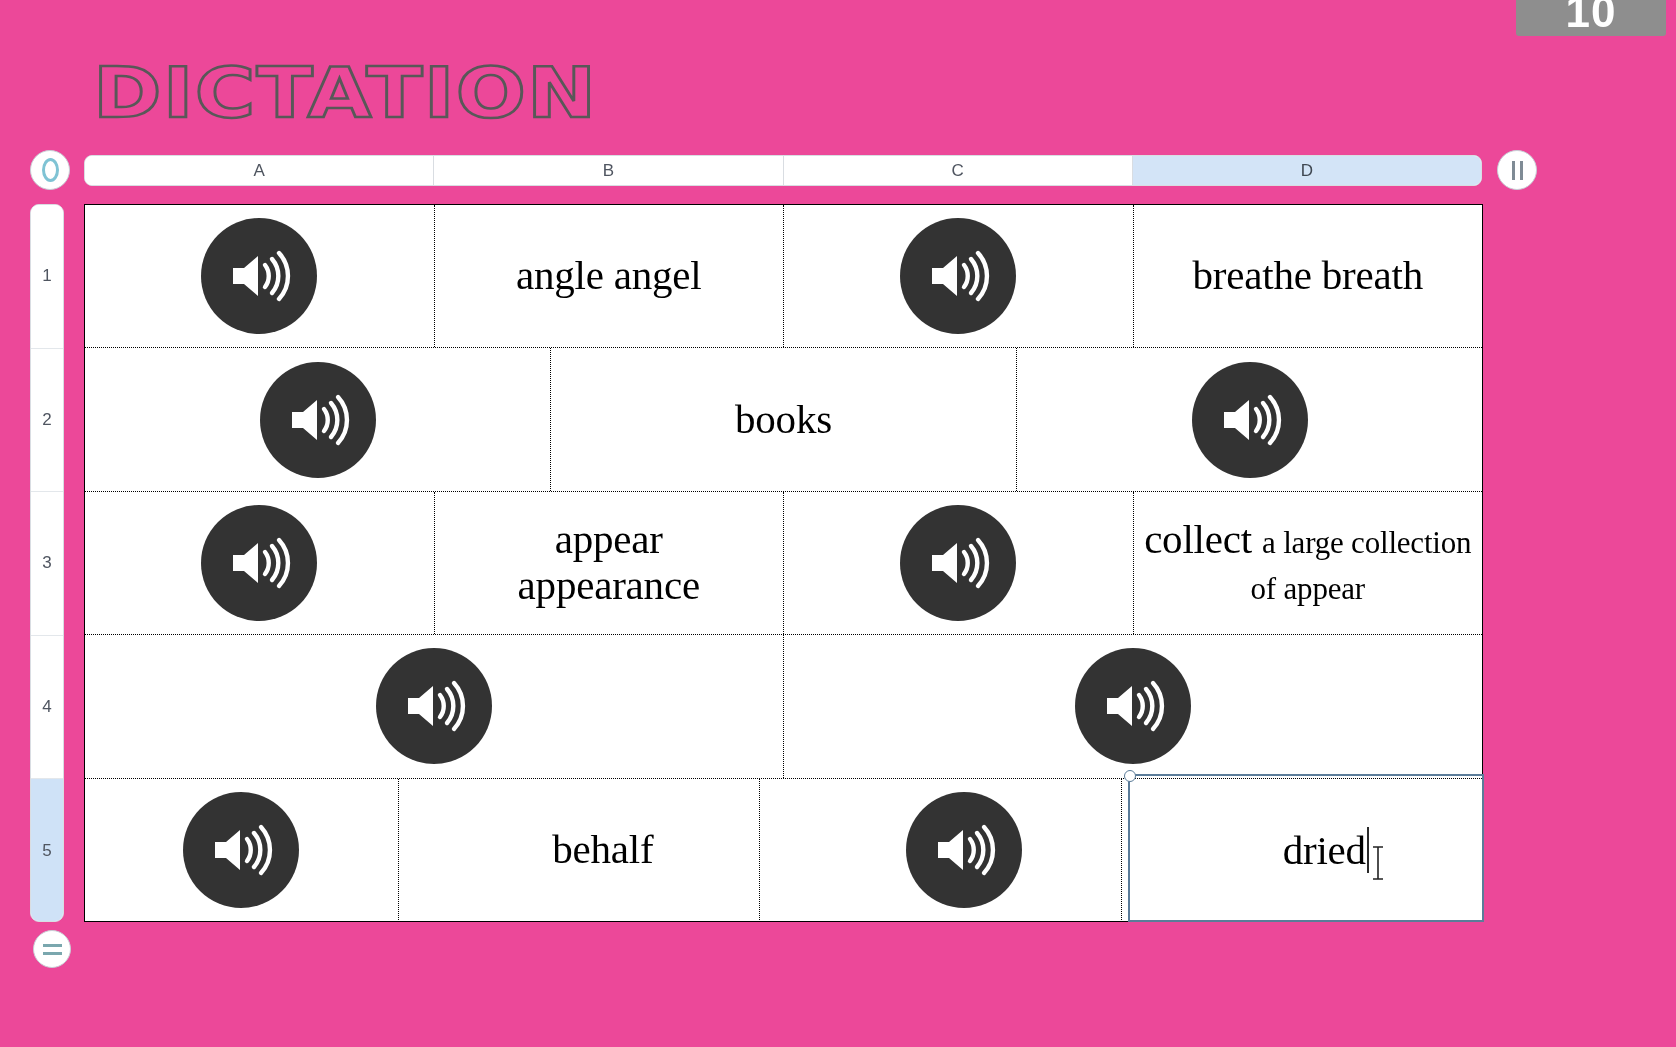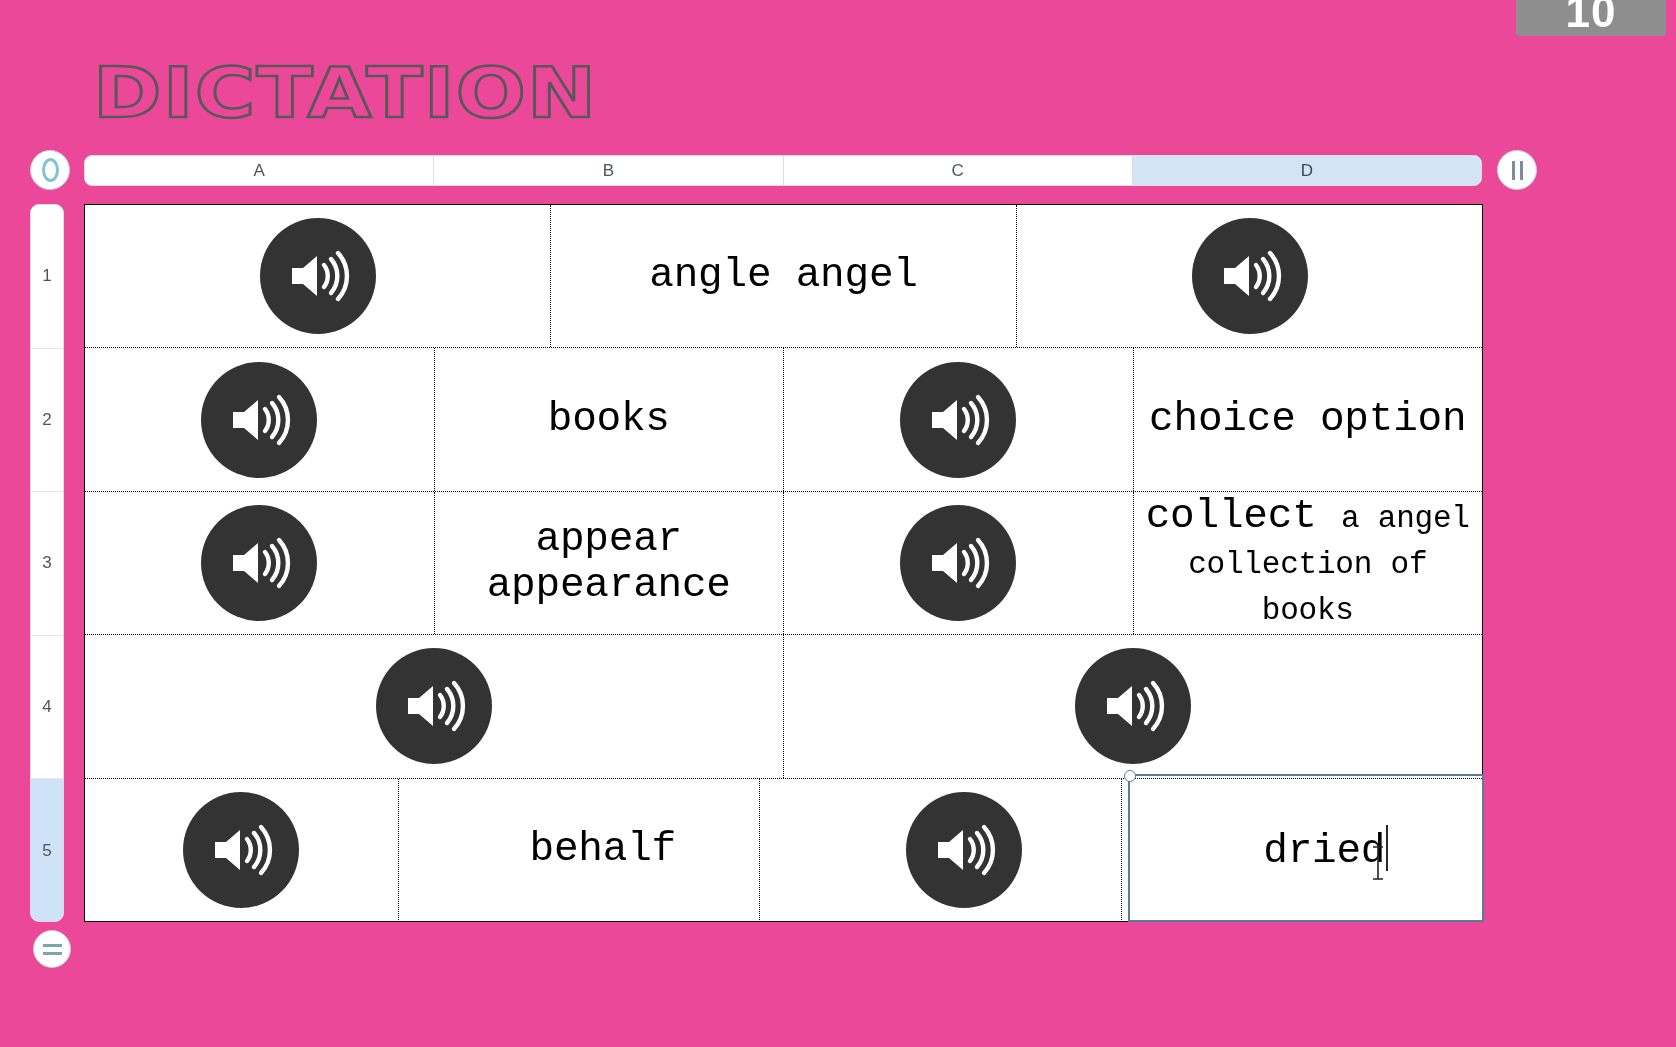--- a/index.html
+++ b/index.html
@@ -183,21 +183,21 @@
     position: relative;
     padding: 0 10px;
     text-align: center;
   }
   .cell:last-child { border-right: none; }
 
   .cell-text {
     font-size: 41px;
     color: #000000;
     line-height: 1.12;
-    font-family: Liberation Mono, monospace;
+    font-family: Liberation Serif, serif;
     letter-spacing: -0.2px;
   }
   .cell-text .small { font-size: 31px; }
 
   
   .speaker {
     width: 116px;
     height: 116px;
     border-radius: 50%;
     background: #333333;
@@ -311,20 +311,23 @@
       <div class="cell">
         <div class="speaker">
           <svg width="72" height="72" viewBox="0 0 72 72" aria-hidden="true">
             <path d="M10 28 h11 L35 16 v40 L21 44 H10 Z" fill="#ffffff"></path>
             <path d="M42 25 a18 18 0 0 1 0 22" fill="none" stroke="#ffffff" stroke-width="4.4" stroke-linecap="round"></path>
             <path d="M49 19 a26 26 0 0 1 0 34" fill="none" stroke="#ffffff" stroke-width="4.4" stroke-linecap="round"></path>
             <path d="M56 13 a34 34 0 0 1 0 46" fill="none" stroke="#ffffff" stroke-width="4.4" stroke-linecap="round"></path>
           </svg>
         </div>
       </div>
+      <div class="cell">
+        <div class="cell-text">breathe breath</div>
+      </div>
     </div>
 
     <div class="grid-row">
       <div class="cell">
         <div class="speaker">
           <svg width="72" height="72" viewBox="0 0 72 72" aria-hidden="true">
             <path d="M10 28 h11 L35 16 v40 L21 44 H10 Z" fill="#ffffff"></path>
             <path d="M42 25 a18 18 0 0 1 0 22" fill="none" stroke="#ffffff" stroke-width="4.4" stroke-linecap="round"></path>
             <path d="M49 19 a26 26 0 0 1 0 34" fill="none" stroke="#ffffff" stroke-width="4.4" stroke-linecap="round"></path>
             <path d="M56 13 a34 34 0 0 1 0 46" fill="none" stroke="#ffffff" stroke-width="4.4" stroke-linecap="round"></path>
@@ -337,23 +340,20 @@
       <div class="cell">
         <div class="speaker">
           <svg width="72" height="72" viewBox="0 0 72 72" aria-hidden="true">
             <path d="M10 28 h11 L35 16 v40 L21 44 H10 Z" fill="#ffffff"></path>
             <path d="M42 25 a18 18 0 0 1 0 22" fill="none" stroke="#ffffff" stroke-width="4.4" stroke-linecap="round"></path>
             <path d="M49 19 a26 26 0 0 1 0 34" fill="none" stroke="#ffffff" stroke-width="4.4" stroke-linecap="round"></path>
             <path d="M56 13 a34 34 0 0 1 0 46" fill="none" stroke="#ffffff" stroke-width="4.4" stroke-linecap="round"></path>
           </svg>
         </div>
       </div>
-      <div class="cell">
-        <div class="cell-text">choice option</div>
-      </div>
     </div>
 
     <div class="grid-row">
       <div class="cell">
         <div class="speaker">
           <svg width="72" height="72" viewBox="0 0 72 72" aria-hidden="true">
             <path d="M10 28 h11 L35 16 v40 L21 44 H10 Z" fill="#ffffff"></path>
             <path d="M42 25 a18 18 0 0 1 0 22" fill="none" stroke="#ffffff" stroke-width="4.4" stroke-linecap="round"></path>
             <path d="M49 19 a26 26 0 0 1 0 34" fill="none" stroke="#ffffff" stroke-width="4.4" stroke-linecap="round"></path>
             <path d="M56 13 a34 34 0 0 1 0 46" fill="none" stroke="#ffffff" stroke-width="4.4" stroke-linecap="round"></path>
@@ -367,21 +367,21 @@
         <div class="speaker">
           <svg width="72" height="72" viewBox="0 0 72 72" aria-hidden="true">
             <path d="M10 28 h11 L35 16 v40 L21 44 H10 Z" fill="#ffffff"></path>
             <path d="M42 25 a18 18 0 0 1 0 22" fill="none" stroke="#ffffff" stroke-width="4.4" stroke-linecap="round"></path>
             <path d="M49 19 a26 26 0 0 1 0 34" fill="none" stroke="#ffffff" stroke-width="4.4" stroke-linecap="round"></path>
             <path d="M56 13 a34 34 0 0 1 0 46" fill="none" stroke="#ffffff" stroke-width="4.4" stroke-linecap="round"></path>
           </svg>
         </div>
       </div>
       <div class="cell">
-        <div class="cell-text" style="max-width:330px;"><span>collect</span> <span class="small">a angel collection of books</span></div>
+        <div class="cell-text" style="max-width:330px;"><span>collect</span> <span class="small">a large collection of appear</span></div>
       </div>
     </div>
 
     <div class="grid-row">
       <div class="cell">
         <div class="speaker">
           <svg width="72" height="72" viewBox="0 0 72 72" aria-hidden="true">
             <path d="M10 28 h11 L35 16 v40 L21 44 H10 Z" fill="#ffffff"></path>
             <path d="M42 25 a18 18 0 0 1 0 22" fill="none" stroke="#ffffff" stroke-width="4.4" stroke-linecap="round"></path>
             <path d="M49 19 a26 26 0 0 1 0 34" fill="none" stroke="#ffffff" stroke-width="4.4" stroke-linecap="round"></path>

